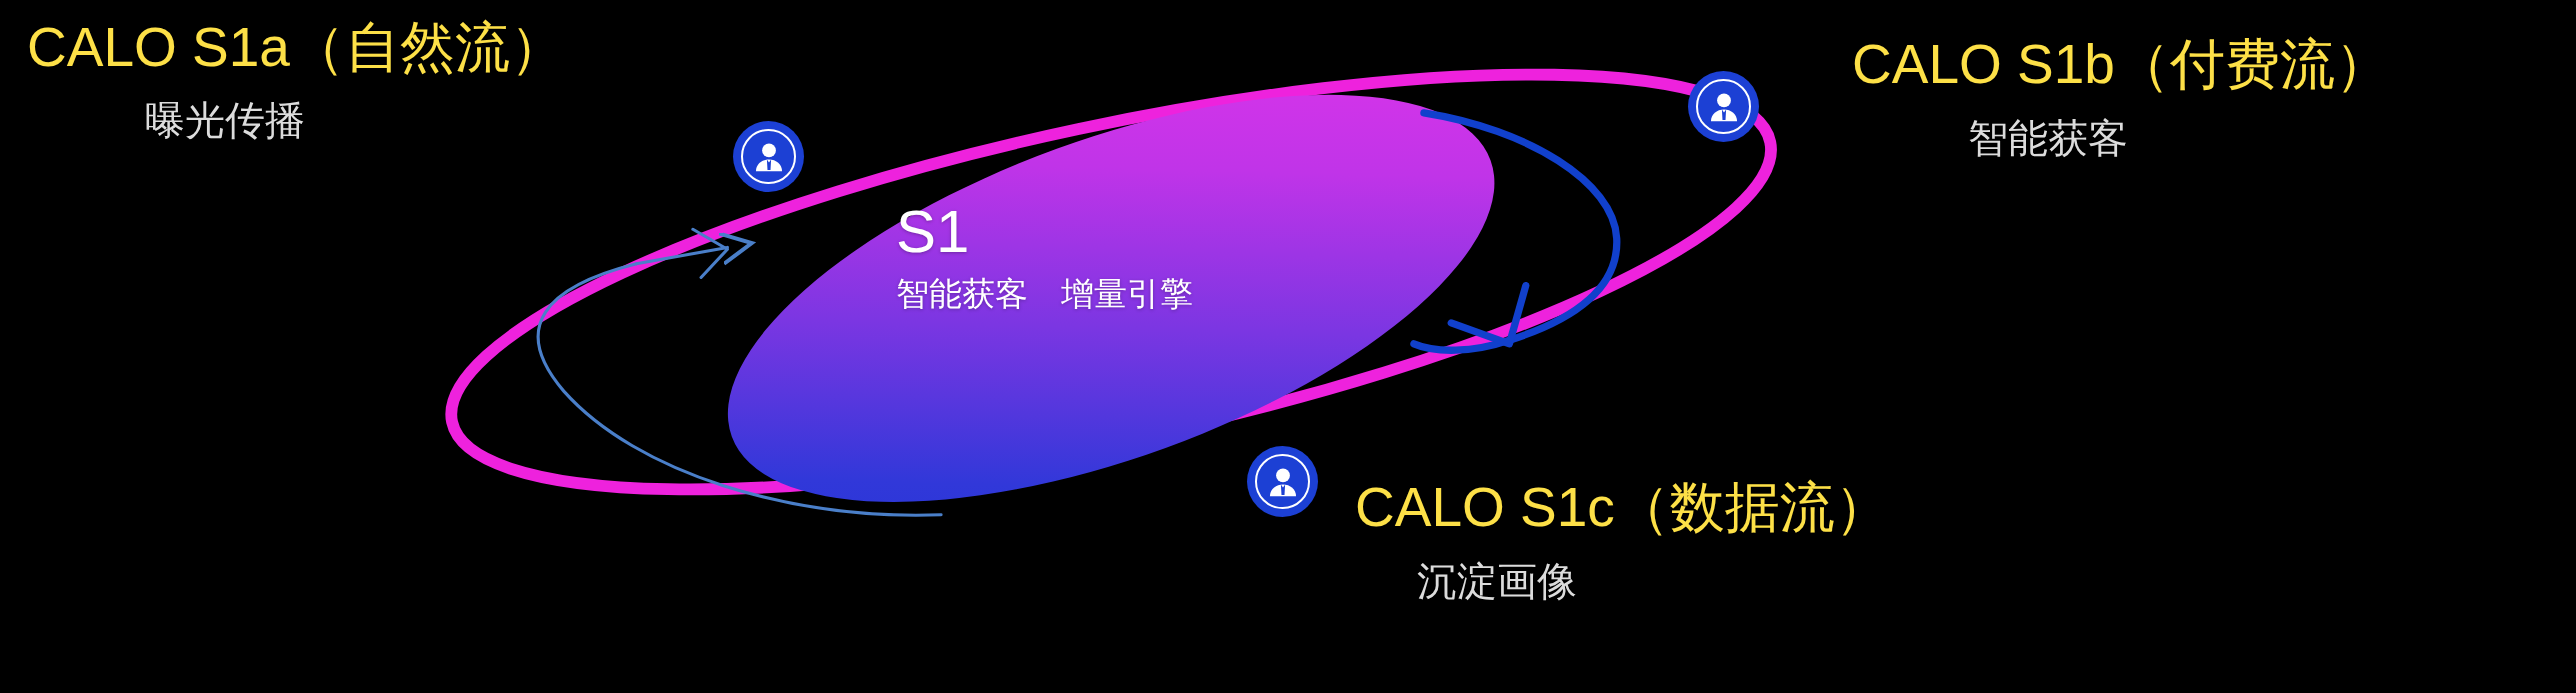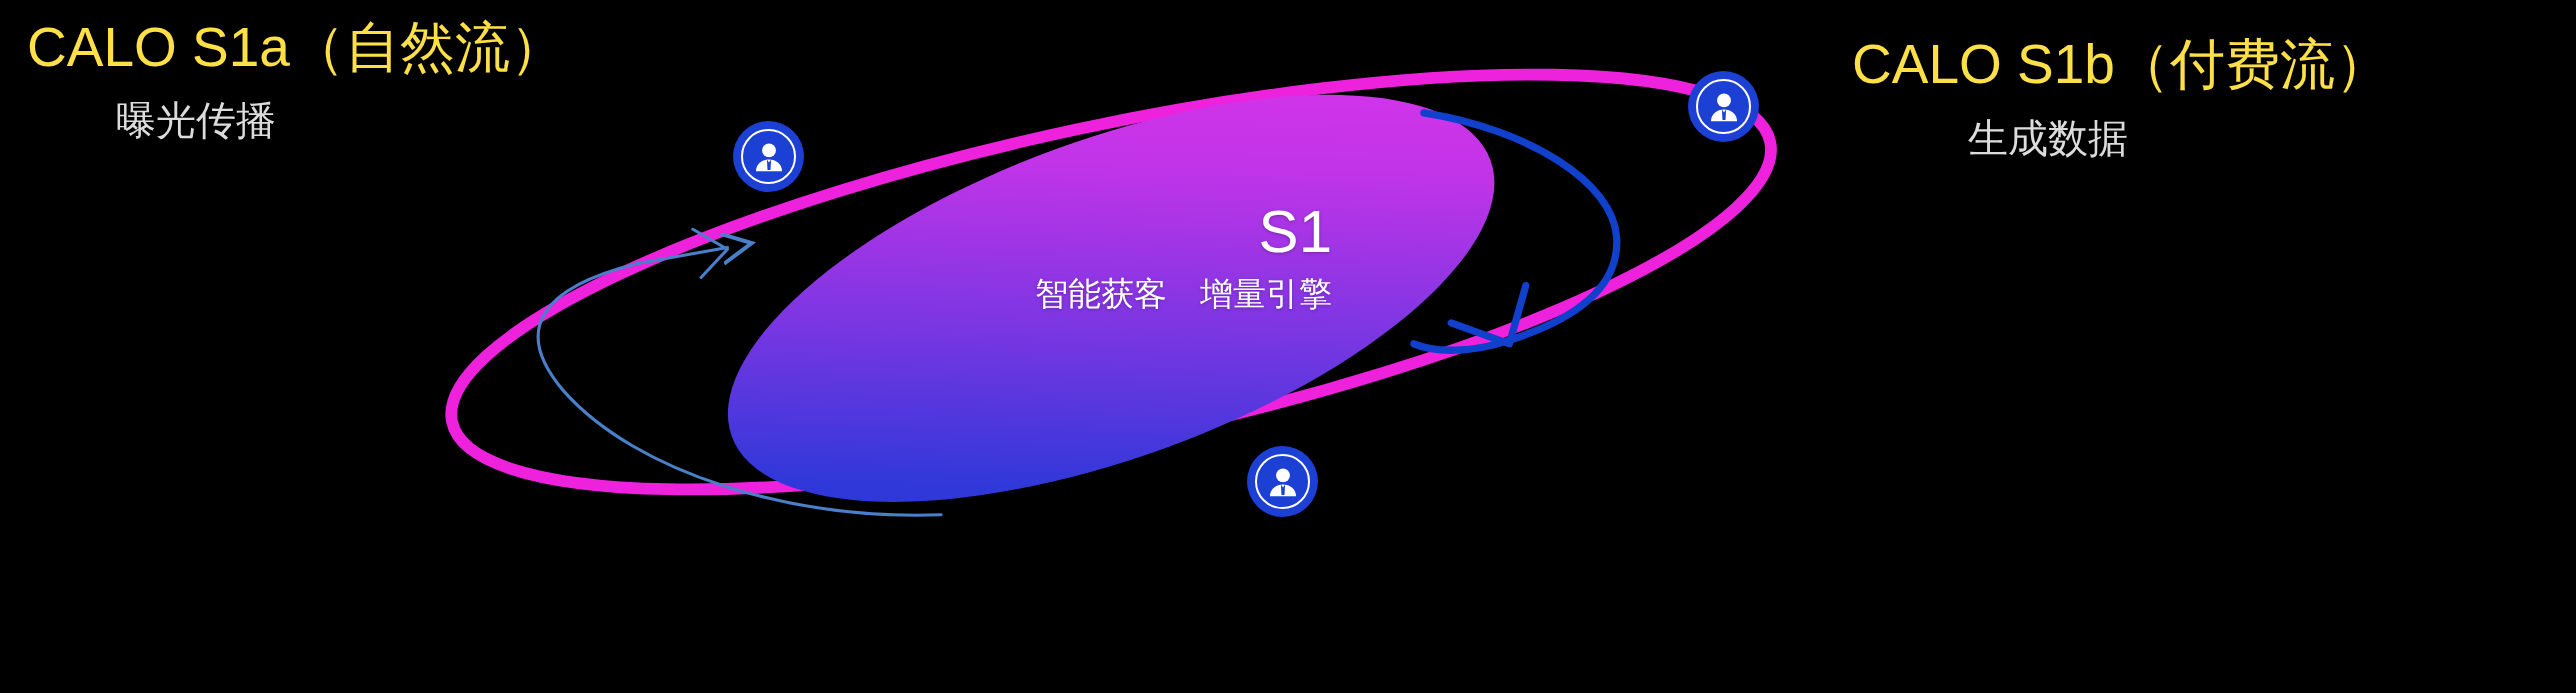--- a/index.html
+++ b/index.html
@@ -41,37 +41,37 @@
   .flow-sub {
     color: #dcdcdc;
     font-size: 40px;
     line-height: 1.2;
     font-weight: 400;
     white-space: nowrap;
   }
 
   
   #group-s1a { left: 27px; top: 16.4px; }
-  #group-s1a .flow-sub { margin-top: 16.4px; margin-left: 89px; }
+  #group-s1a .flow-sub { margin-top: 16.4px; margin-left: 118px; }
 
   
   #group-s1b { left: 1852px; top: 33px; }
   #group-s1b .flow-sub { margin-top: 18px; margin-left: 116px; }
 
   
   #group-s1c { left: 1355px; top: 476px; }
   #group-s1c .flow-sub { margin-top: 18px; margin-left: 62px; }
 
   
   #core-text {
     position: absolute;
     left: 896px;
     top: 202px;
     width: 436px;
-    text-align: right;
+    text-align: left;
     pointer-events: none;
   }
   #core-title {
     color: #ffffff;
     font-size: 60px;
     line-height: 1.0;
     font-weight: 400;
     text-shadow: 0 0.9px 3.6px rgba(0,0,0,.28);
   }
   #core-subtitle {
@@ -196,18 +196,22 @@
     </svg>
   </div>
 
   <div class="label-group" id="group-s1a">
     <div class="flow-title">CALO S1a（自然流）</div>
     <div class="flow-sub">曝光传播</div>
   </div>
 
   <div class="label-group" id="group-s1b">
     <div class="flow-title">CALO S1b（付费流）</div>
-    <div class="flow-sub">生成数据</div>
-  </div>
-
+    <div class="flow-sub">智能获客</div>
+  </div>
+
+  <div class="label-group" id="group-s1c">
+    <div class="flow-title">CALO S1c（数据流）</div>
+    <div class="flow-sub">沉淀画像</div>
+  </div>
 
 </div>
 
 
 </body></html>

